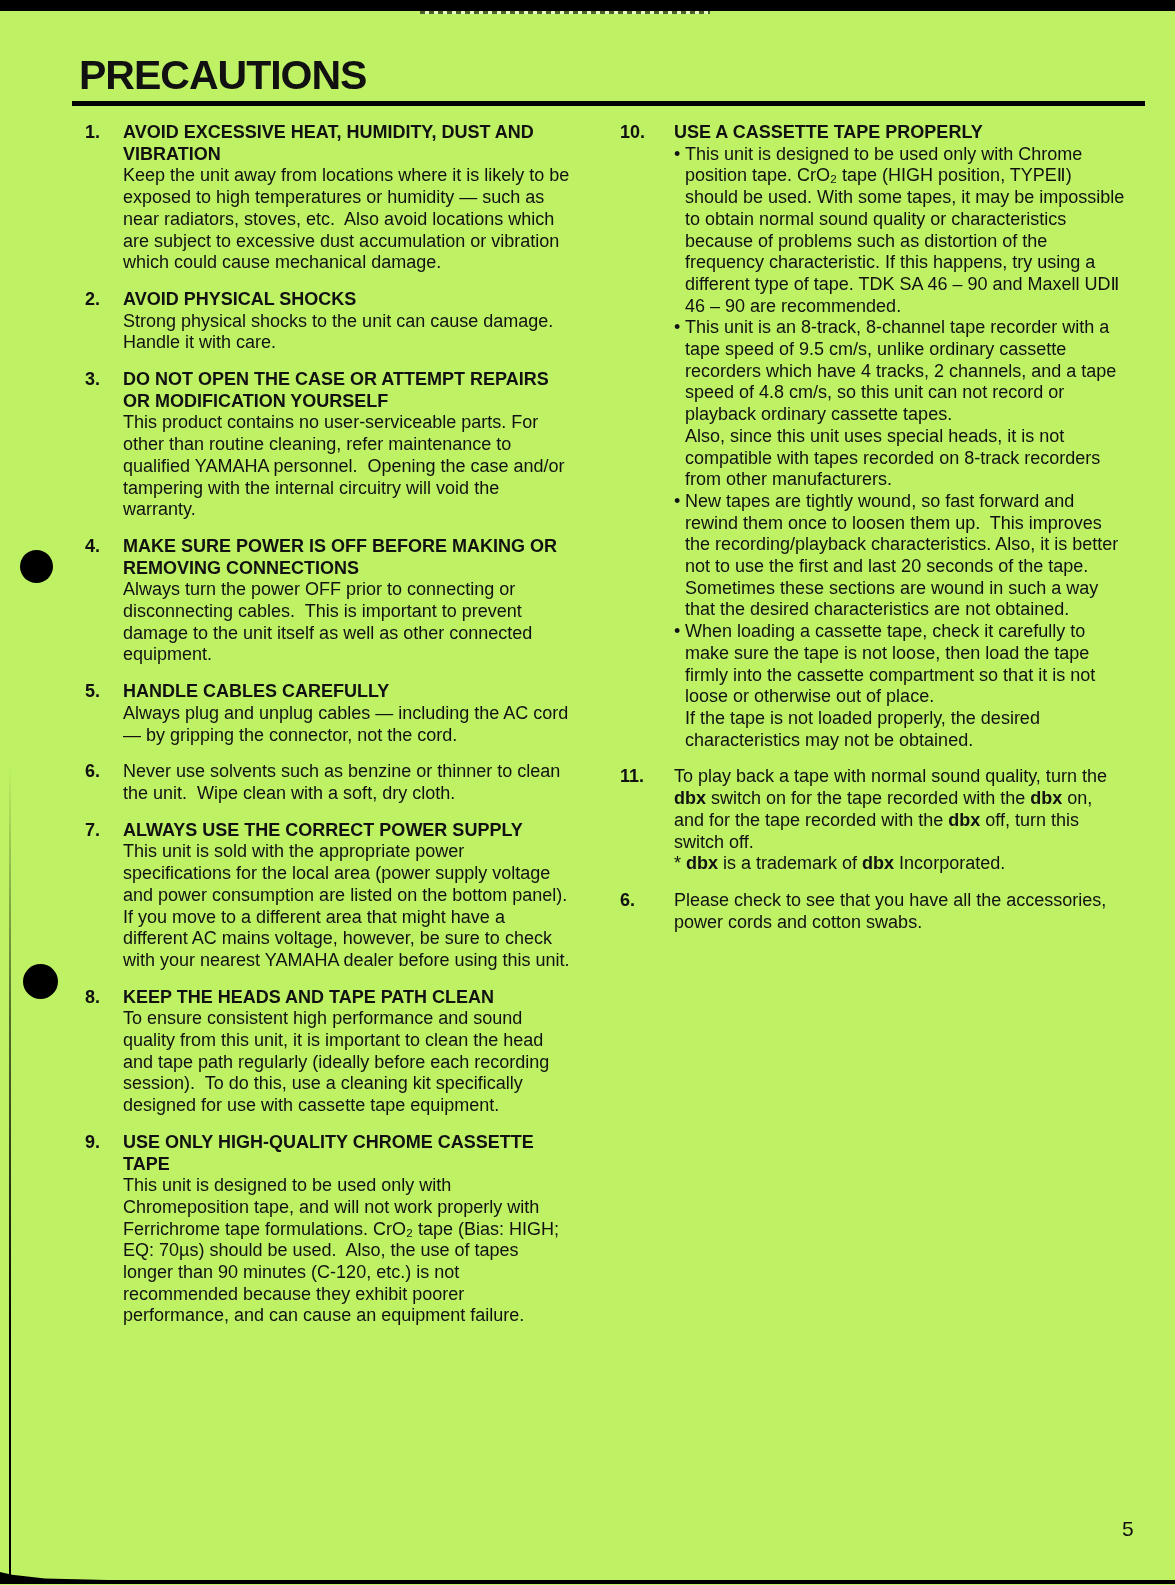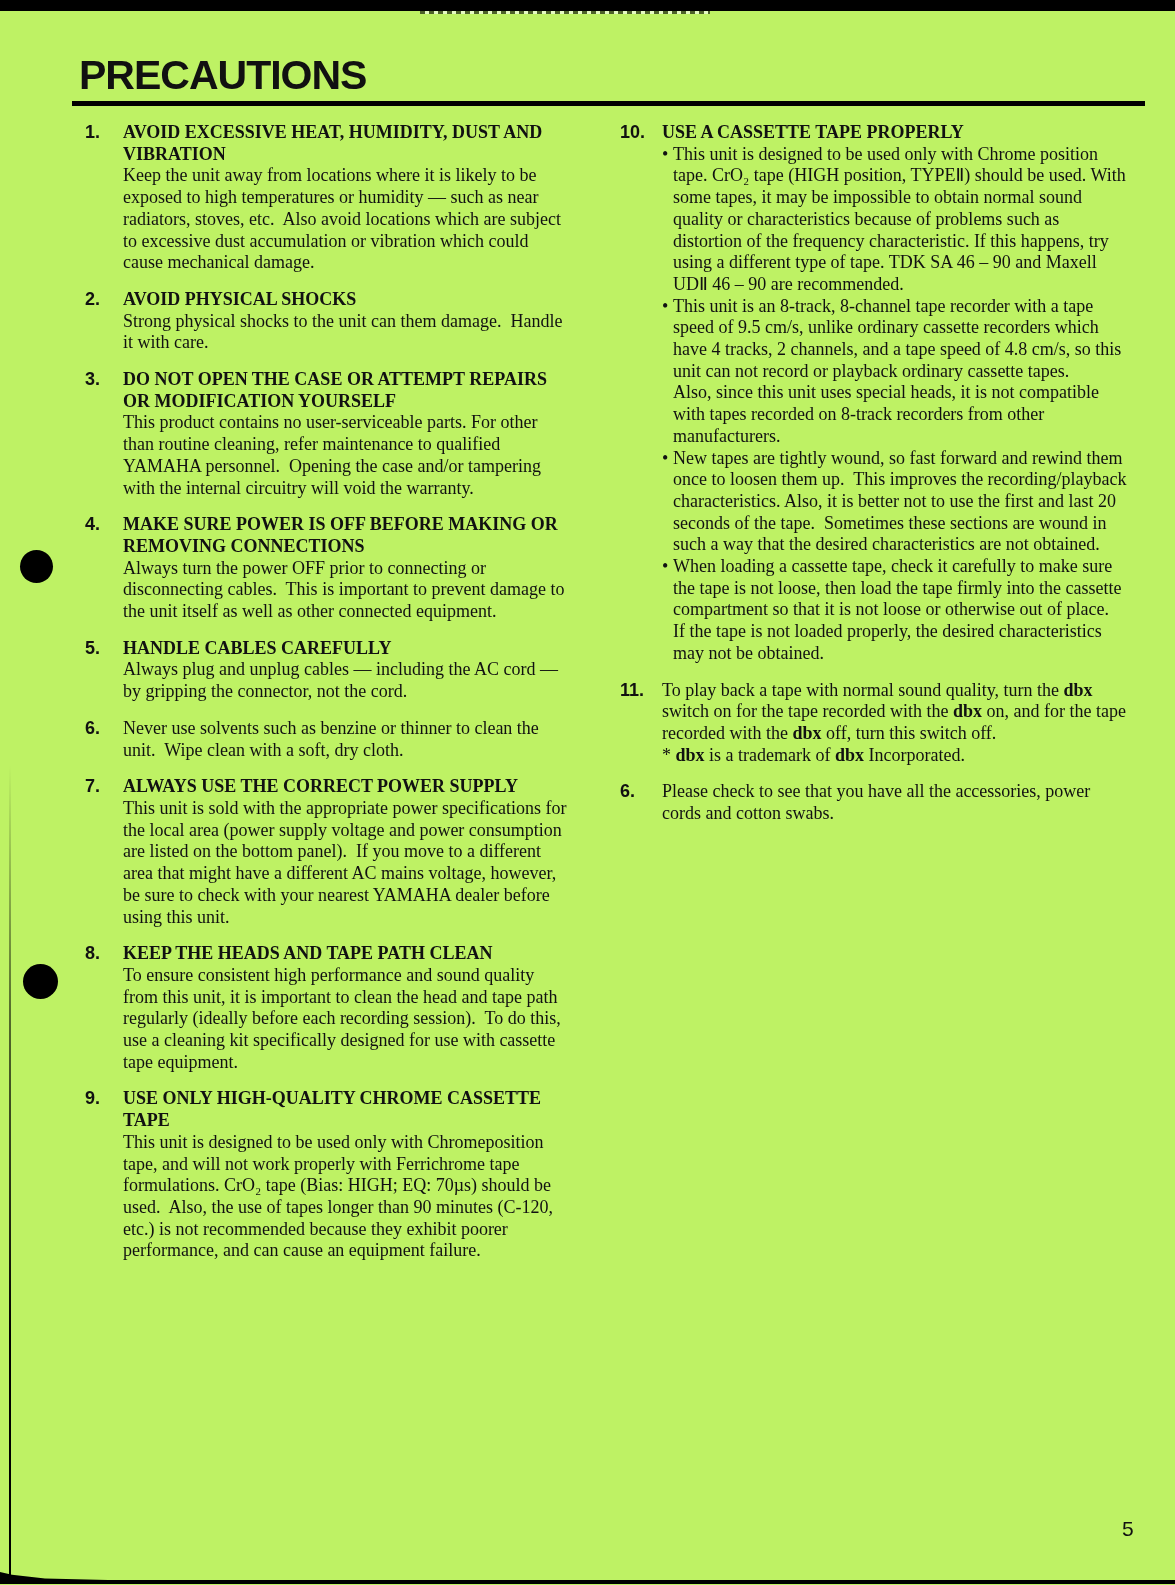--- a/index.html
+++ b/index.html
@@ -48,22 +48,22 @@
   }
 
   .col { position:absolute; top:122px; }
   .col-left  { left:85px;  width:487px; }
   .col-right { left:620px; width:507px; }
 
   .item { display:flex; margin-bottom:15px; font-size:18px; line-height:21.7px; }
   .item .num { flex:none; font-weight:bold; }
   .col-left  .item .num { width:38px; }
   .col-right .item .num { width:42px; }
-  .item .content { flex:1; min-width:0; max-width:455px;font-family:Liberation Serif, serif; }
-  .col-right .item .content { max-width:465px; }
+  .item .content { flex:1; min-width:0; max-width:455px; }
+  .col-right .item .content { max-width:465px;margin-left:12px; }
 
   .heading { font-weight:bold; }
   .text { margin:0; white-space:pre-wrap; }
   .bullet { margin:0; position:relative; padding-left:11px; }
   .bullet .marker { position:absolute; left:0; top:0; }
   .bullet .btext { white-space:pre-wrap;text-align:center; }
 
   .pagenum {
     position:absolute; left:1122px; top:1517px;
     font-size:21px;
@@ -92,21 +92,21 @@
       <div class="content">
         <div class="heading">AVOID EXCESSIVE HEAT, HUMIDITY, DUST AND VIBRATION</div>
         <p class="text">Keep the unit away from locations where it is likely to be exposed to high temperatures or humidity — such as near radiators, stoves, etc.  Also avoid locations which are subject to excessive dust accumulation or vibration which could cause mechanical damage.</p>
       </div>
     </div>
 
     <div class="item">
       <div class="num">2.</div>
       <div class="content">
         <div class="heading">AVOID PHYSICAL SHOCKS</div>
-        <p class="text">Strong physical shocks to the unit can them damage.  Handle it with care.</p>
+        <p class="text">Strong physical shocks to the unit can cause damage.  Handle it with care.</p>
       </div>
     </div>
 
     <div class="item">
       <div class="num">3.</div>
       <div class="content">
         <div class="heading">DO NOT OPEN THE CASE OR ATTEMPT REPAIRS OR MODIFICATION YOURSELF</div>
         <p class="text">This product contains no user-serviceable parts. For other than routine cleaning, refer maintenance to qualified YAMAHA personnel.  Opening the case and/or tampering with the internal circuitry will void the warranty.</p>
       </div>
     </div>

